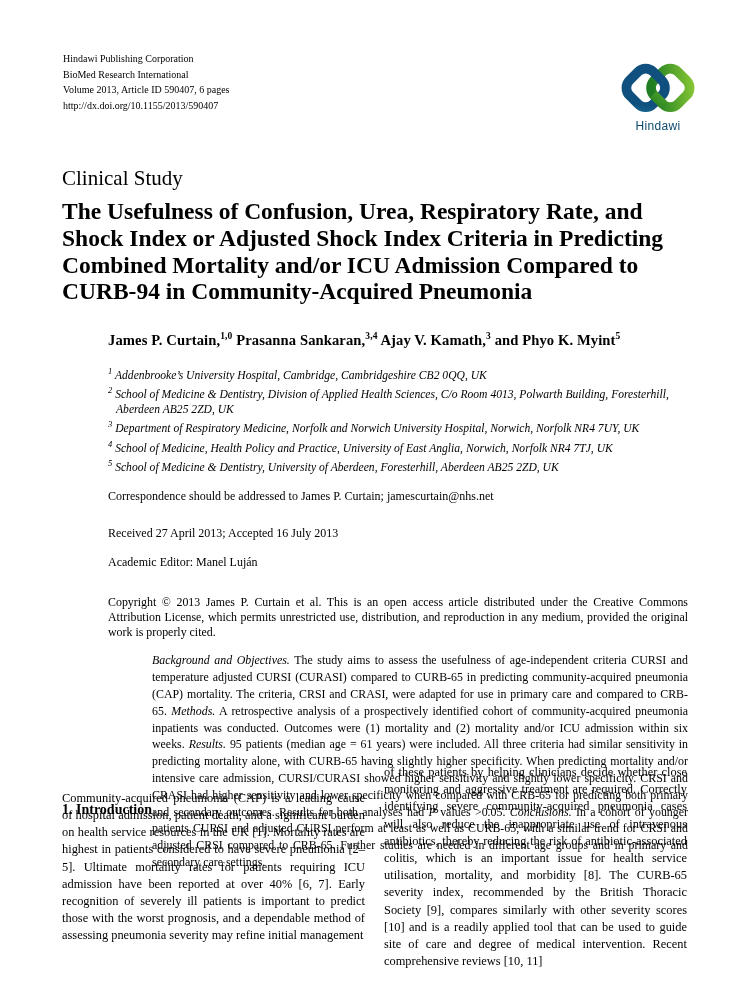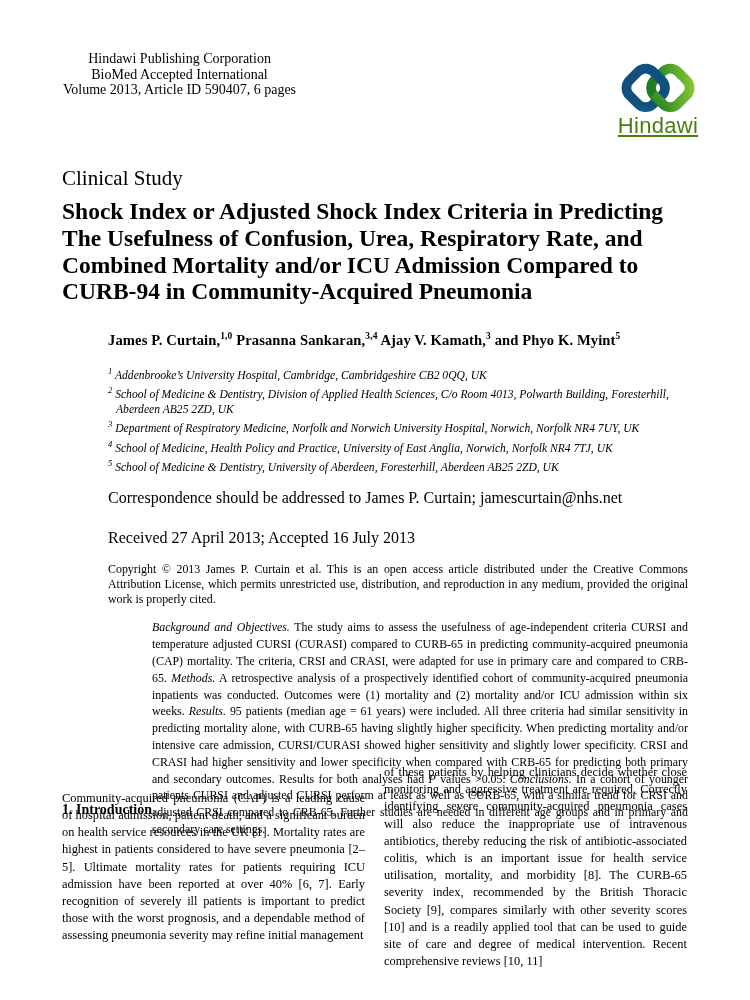--- a/index.html
+++ b/index.html
@@ -1,56 +1,57 @@
 <!DOCTYPE html>
 <html><head>
 <meta charset="utf-8">
 <style>
   html,body { margin:0; padding:0; background:#ffffff; }
   .page {
     position:relative; width:750px; height:1000px; background:#ffffff;
     font-family:"Liberation Serif", serif; color:#000; overflow:hidden;
   }
   
-  .pub-info { position:absolute; left:63px; top:51px; font-size:14px; line-height:15.6px;text-align:center; }
+  .pub-info { position:absolute; left:63px; top:51px; font-size:10px; line-height:15.6px; }
   
   .logo { position:absolute; left:610px; top:56px; width:96px; text-align:center; }
   .logo svg { display:block; margin:0 auto; }
-  .logo-text { font-family:"Liberation Sans", sans-serif; color:#4d7c0f; font-size:22px; line-height:18px; margin-top:-1px; letter-spacing:0.3px;text-decoration:underline; }
+  .logo-text { font-family:"Liberation Sans", sans-serif; color:#0c4a6e; font-size:12px; line-height:18px; margin-top:-1px; letter-spacing:0.3px; }
   
   .article-type { position:absolute; left:62px; top:166px; font-size:21px; }
   .title { position:absolute; left:62px; top:198px; width:640px; font-size:23.5px; font-weight:bold; line-height:26.8px; }
   
   .meta { position:absolute; left:108px; top:331px; width:580px; }
   .authors { font-size:14.6px; font-weight:bold; letter-spacing:0.1px; }
   .authors sup { font-size:9.5px; font-weight:bold; }
   .affiliations { margin-top:15px; font-style:italic; font-size:11.6px; line-height:14.6px; }
   .affiliation { padding-left:8px; text-indent:-8px; }
   .affiliation sup { font-size:8.5px; font-style:italic; }
-  .meta-line { font-size:16px; }
+  .meta-line { font-size:12px; }
   .corr { margin-top:13px; }
   .dates { margin-top:22px; }
   .editor { margin-top:14px; }
-  .copyright { margin-top:15px; font-size:11.9px; line-height:15.2px; text-align:justify; }
+  .copyright { margin-top:25px; font-size:11.9px; line-height:15.2px; text-align:justify; }
   .abstract { margin-top:12px; font-size:11.9px; line-height:16.8px; text-align:justify;margin-left:44px; }
   .ital { font-style:italic; }
   
   .section-heading { position:absolute; left:62px; top:802px; font-size:14px; font-weight:bold; }
   .columns { position:absolute; left:62px; top:764px; width:626px; display:flex; gap:19px;align-items:center; }
   .col { width:303px; font-size:12.4px; line-height:17.2px; text-align:justify; }
 </style>
 </head>
 <body>
 
 <div class="page">
 
   <div class="pub-info">
     <div>Hindawi Publishing Corporation</div>
-    <div>BioMed Accepted International</div>
+    <div>BioMed Research International</div>
     <div>Volume 2013, Article ID 590407, 6 pages</div>
+    <div>http://dx.doi.org/10.1155/2013/590407</div>
   </div>
 
   <div class="logo">
     <span>
       <svg width="88" height="62" viewBox="0 0 100 70">
         <defs>
           <linearGradient id="g-blue" gradientUnits="userSpaceOnUse" x1="18" y1="10" x2="58" y2="58">
             <stop offset="0" stop-color="#10507e"></stop>
             <stop offset="1" stop-color="#36c6ea"></stop>
           </linearGradient>
@@ -64,22 +65,22 @@
           <rect x="-19" y="-19" width="38" height="38" rx="12" transform="translate(36,36) rotate(45)" stroke="url(#g-blue)"></rect>
           <path d="M44.5 43.4 L56.5 55.4" stroke="url(#g-green)" stroke-linecap="butt"></path>
         </g>
       </svg>
     </span>
     <div class="logo-text">Hindawi</div>
   </div>
 
   <div class="article-type">Clinical Study</div>
   <div class="title">
+    <div>The Usefulness of Confusion, Urea, Respiratory Rate, and</div>
     <div>Shock Index or Adjusted Shock Index Criteria in Predicting</div>
-    <div>The Usefulness of Confusion, Urea, Respiratory Rate, and</div>
     <div>Combined Mortality and/or ICU Admission Compared to</div>
     <div>CURB-94 in Community-Acquired Pneumonia</div>
   </div>
 
   <div class="meta">
 
     <div class="authors"><span>James P. Curtain,</span><sup>1,0</sup>
       <span>Prasanna Sankaran,</span><sup>3,4</sup>
       <span>Ajay V. Kamath,</span><sup>3</sup>
       <span>and Phyo K. Myint</span><sup>5</sup></div>
@@ -87,20 +88,21 @@
     <div class="affiliations">
       <div class="affiliation"><sup>1</sup> <span>Addenbrooke’s University Hospital, Cambridge, Cambridgeshire CB2 0QQ, UK</span></div>
       <div class="affiliation"><sup>2</sup> <span>School of Medicine &amp; Dentistry, Division of Applied Health Sciences, C/o Room 4013, Polwarth Building, Foresterhill, Aberdeen AB25 2ZD, UK</span></div>
       <div class="affiliation"><sup>3</sup> <span>Department of Respiratory Medicine, Norfolk and Norwich University Hospital, Norwich, Norfolk NR4 7UY, UK</span></div>
       <div class="affiliation"><sup>4</sup> <span>School of Medicine, Health Policy and Practice, University of East Anglia, Norwich, Norfolk NR4 7TJ, UK</span></div>
       <div class="affiliation"><sup>5</sup> <span>School of Medicine &amp; Dentistry, University of Aberdeen, Foresterhill, Aberdeen AB25 2ZD, UK</span></div>
     </div>
 
     <div class="meta-line corr">Correspondence should be addressed to James P. Curtain; jamescurtain@nhs.net</div>
     <div class="meta-line dates">Received 27 April 2013; Accepted 16 July 2013</div>
+    <div class="meta-line editor">Academic Editor: Manel Luján</div>
 
     <div class="copyright">Copyright © 2013 James P. Curtain et al. This is an open access article distributed under the Creative Commons Attribution License, which permits unrestricted use, distribution, and reproduction in any medium, provided the original work is properly cited.</div>
 
     <div class="abstract"><span class="ital">Background and Objectives.</span><span> The study aims to assess the usefulness of age-independent criteria CURSI and temperature adjusted CURSI (CURASI) compared to CURB-65 in predicting community-acquired pneumonia (CAP) mortality. The criteria, CRSI and CRASI, were adapted for use in primary care and compared to CRB-65. </span><span class="ital">Methods.</span><span> A retrospective analysis of a prospectively identified cohort of community-acquired pneumonia inpatients was conducted. Outcomes were (1) mortality and (2) mortality and/or ICU admission within six weeks. </span><span class="ital">Results.</span><span> 95 patients (median age = 61 years) were included. All three criteria had similar sensitivity in predicting mortality alone, with CURB-65 having slightly higher specificity. When predicting mortality and/or intensive care admission, CURSI/CURASI showed higher sensitivity and slightly lower specificity. CRSI and CRASI had higher sensitivity and lower specificity when compared with CRB-65 for predicting both primary and secondary outcomes. Results for both analyses had </span><span class="ital">P</span><span> values &gt;0.05. </span><span class="ital">Conclusions.</span><span> In a cohort of younger patients CURSI and adjusted CURSI perform at least as well as CURB-65, with a similar trend for CRSI and adjusted CRSI compared to CRB-65. Further studies are needed in different age groups and in primary and secondary care settings.</span></div>
   </div>
 
   <div class="section-heading">1. Introduction</div>
   <div class="columns">
     <div class="col">Community-acquired pneumonia (CAP) is a leading cause of hospital admission, patient death, and a significant burden on health service resources in the UK [1]. Mortality rates are highest in patients considered to have severe pneumonia [2–5]. Ultimate mortality rates for patients requiring ICU admission have been reported at over 40% [6, 7]. Early recognition of severely ill patients is important to predict those with the worst prognosis, and a dependable method of assessing pneumonia severity may refine initial management</div>
     <div class="col">of these patients by helping clinicians decide whether close monitoring and aggressive treatment are required. Correctly identifying severe community-acquired pneumonia cases will also reduce the inappropriate use of intravenous antibiotics, thereby reducing the risk of antibiotic-associated colitis, which is an important issue for health service utilisation, mortality, and morbidity [8]. The CURB-65 severity index, recommended by the British Thoracic Society [9], compares similarly with other severity scores [10] and is a readily applied tool that can be used to guide site of care and degree of medical intervention. Recent comprehensive reviews [10, 11]</div>

